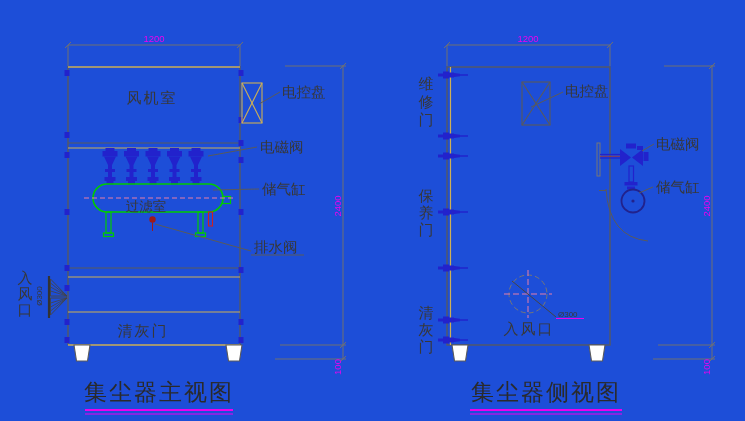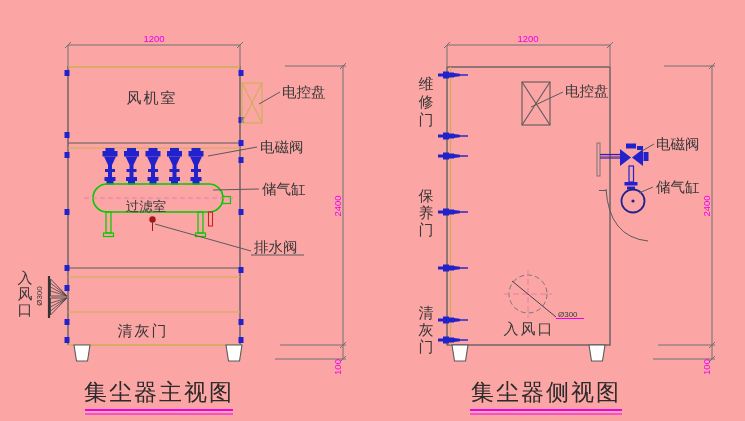--- a/index.html
+++ b/index.html
@@ -1,17 +1,17 @@
 <!DOCTYPE html>
 <html><head>
 <meta charset="utf-8">
 <title>Dust Collector Drawing</title>
 <style>
   html,body{margin:0;padding:0;background:#ffffff;}
-  .canvas{width:745px;height:421px;position:relative;background:#fca5a5;overflow:hidden;}
+  .canvas{width:745px;height:421px;position:relative;background:#1d4ed8;overflow:hidden;}
   svg{font-family:"Liberation Sans","DejaVu Sans",sans-serif;}
   text{fill:#383838;}
   .dimtxt{fill:#EE00EE;font-size:9.5px;}
   .callout{font-size:14.5px;}
   .room{font-size:15px;letter-spacing:2px;}
   .vchar{font-size:15px;}
   .title{font-size:23px;letter-spacing:2px;fill:#2a2a2a;}
 </style>
 </head>
 <body>

